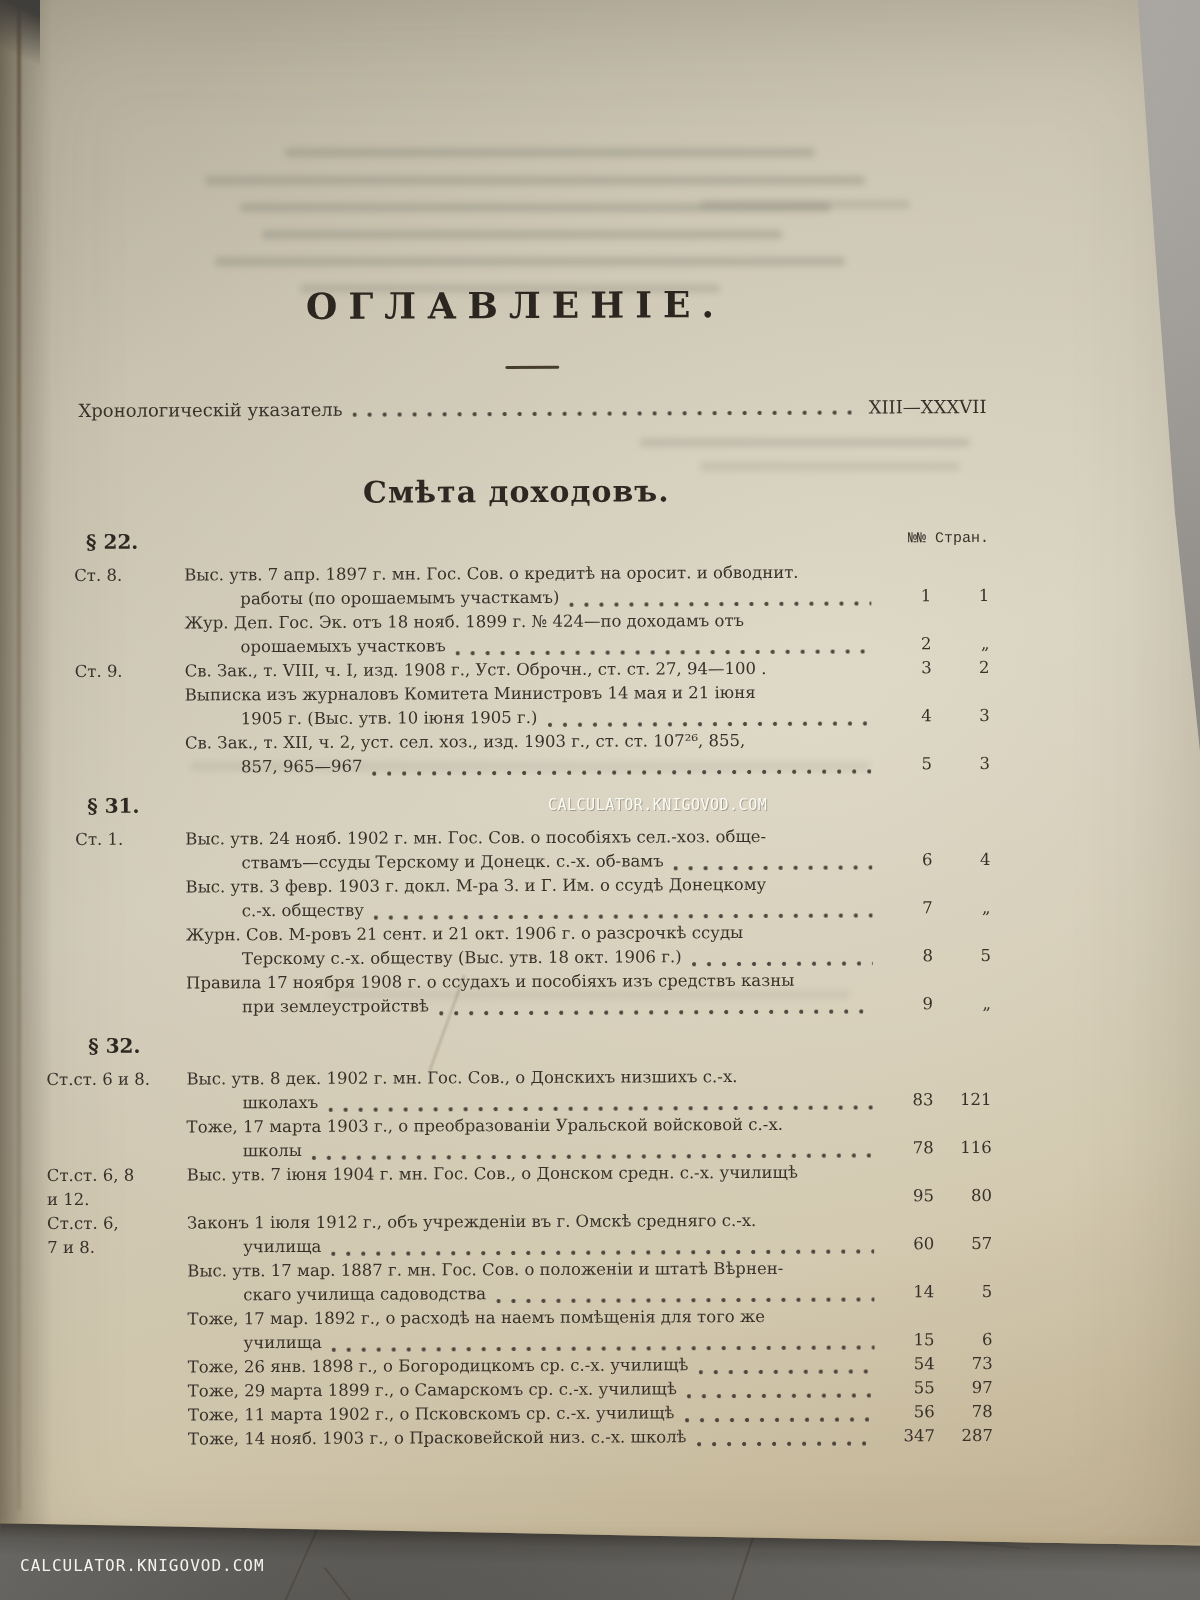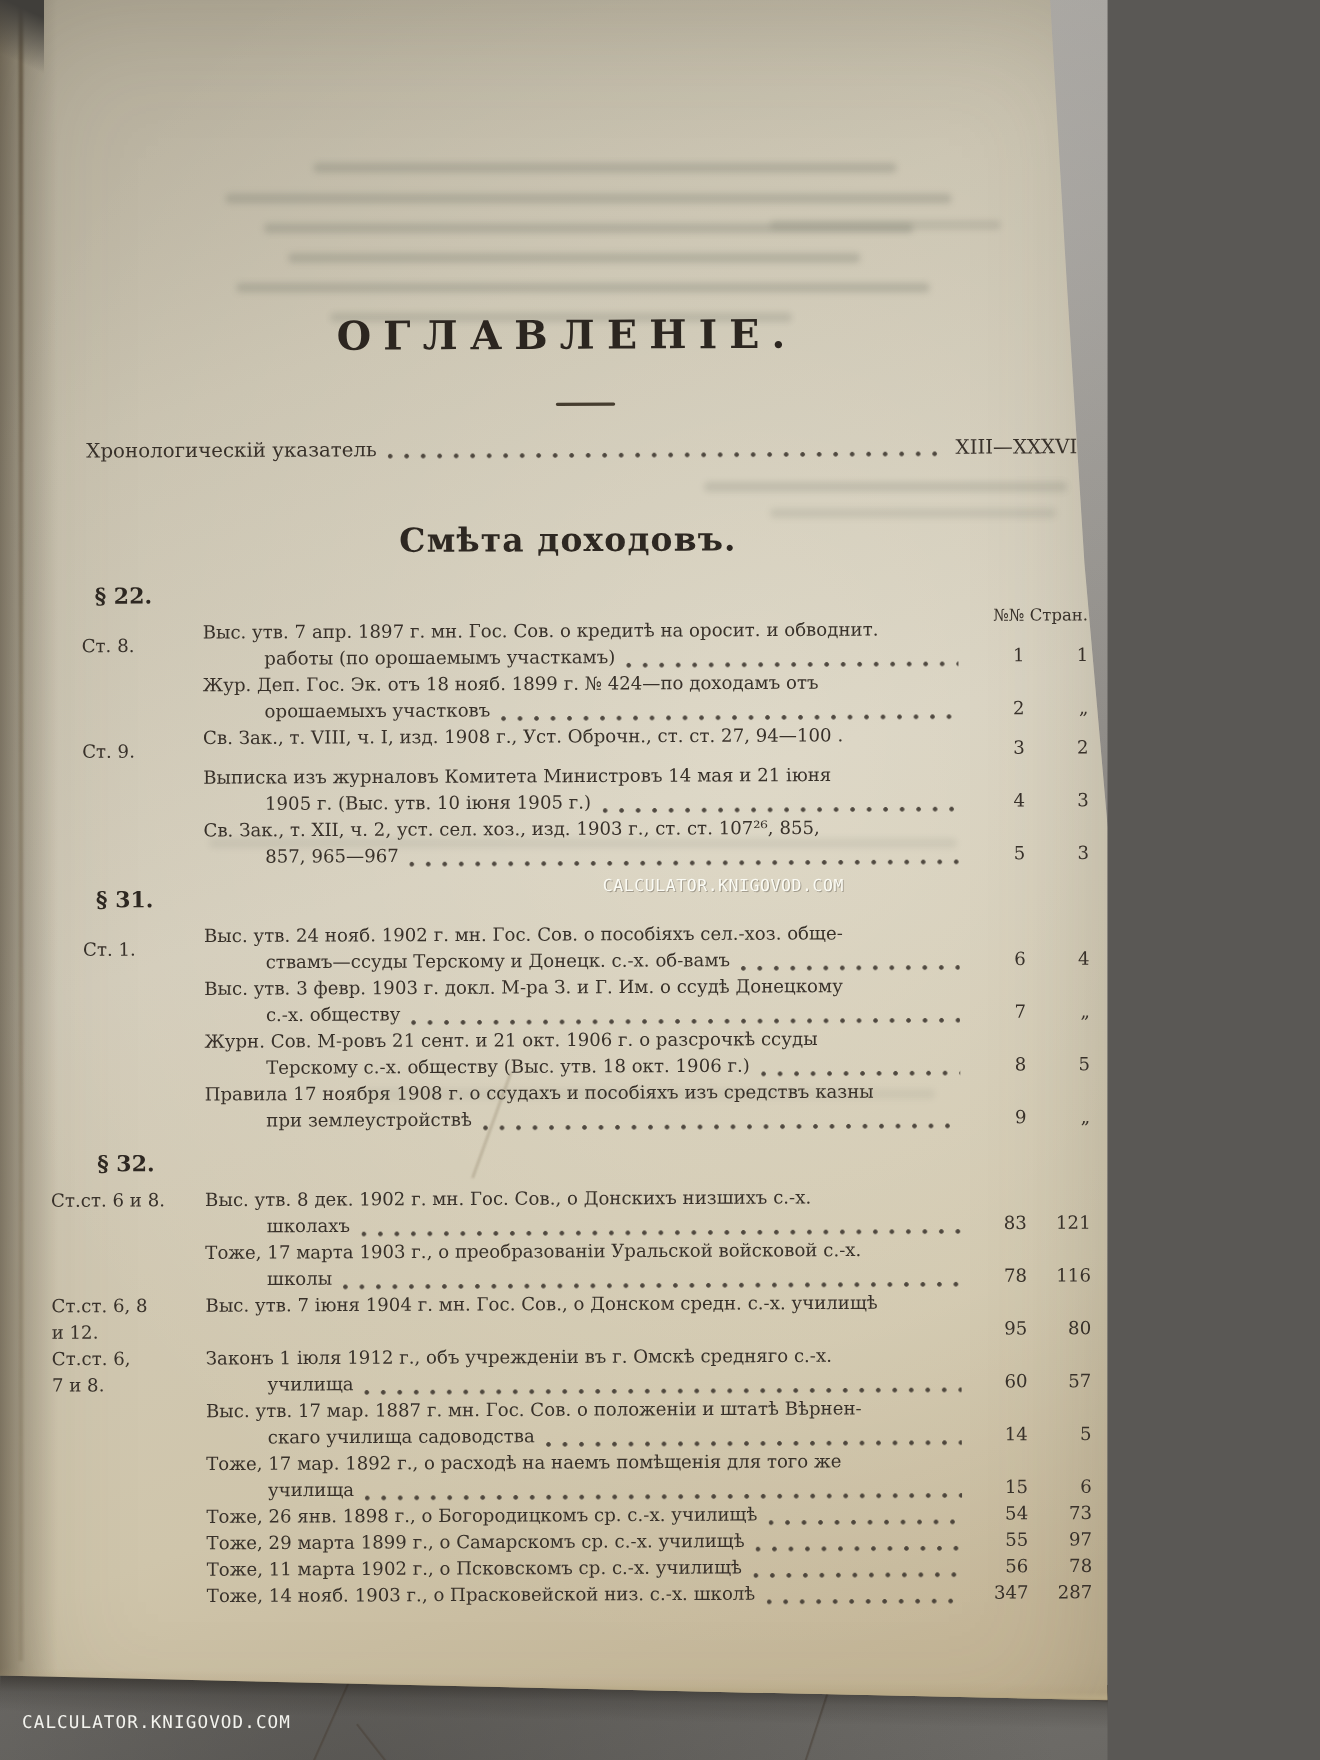--- a/index.html
+++ b/index.html
@@ -1,17 +1,17 @@
 <!DOCTYPE html>
 <html><head>
 <meta charset="utf-8">
 <style>
   html,body{margin:0;padding:0;background:#5a5855;}
   .scene{
-    position:relative;width:1007px;height:1600px;overflow:hidden;
+    position:relative;width:1200px;height:1600px;overflow:hidden;
     font-family:"DejaVu Serif","Liberation Serif",serif;
   }
   
   .surface{
     position:absolute;inset:0;
     background:
       radial-gradient(90% 60% at 85% 10%, rgba(190,188,184,0.45), rgba(0,0,0,0) 60%),
       radial-gradient(120% 80% at 30% 105%, rgba(60,58,55,0.5), rgba(0,0,0,0) 55%),
       linear-gradient(168deg,#a8a5a0 0%,#94918c 35%,#8b8884 55%,#7d7b77 75%,#6b6965 100%);
   }
@@ -73,29 +73,29 @@
     color:#38312a;transform:rotate(-0.25deg);}
   .title{position:absolute;top:284px;left:0;width:100%;text-align:center;
     font-size:36px;font-weight:600;letter-spacing:11px;color:#2c2620;}
   .title-rule{position:absolute;top:366px;left:462px;width:54px;height:3px;
     background:#463d2f;border-radius:2px;}
   .chrono{position:absolute;top:398px;left:35px;right:2px;display:flex;align-items:flex-end;
     font-size:18px;}
   .chrono .pages{padding-left:6px;white-space:nowrap;}
   .subtitle{position:absolute;top:474px;left:0;width:100%;text-align:center;
     font-size:30px;font-weight:700;letter-spacing:1px;color:#2e2822;}
-  .col-header{position:absolute;top:552px;right:0px;font-size:15px;white-space:nowrap;}
+  .col-header{position:absolute;top:532px;right:0px;font-size:15px;white-space:nowrap;font-family:Liberation Mono, monospace;}
   .toc{position:absolute;top:524px;left:0;width:100%;font-size:16.5px;}
   .sec-heading{font-size:20px;font-weight:700;line-height:24px;
     margin:14px 0 10px 42px;color:#2e2822;}
   .sec-heading.first{margin-top:4px;}
   .entry{display:flex;}
   .e-label{width:140px;flex:0 0 140px;align-self:flex-start;line-height:24px;
     white-space:pre-line;}
-  .e-label.short{padding-left:30px;box-sizing:border-box;margin-top:12px;}
+  .e-label.short{padding-left:30px;box-sizing:border-box;}
   .e-text{flex:1 1 auto;min-width:0;}
   .e-line{line-height:24px;}
   .e-line.cont{padding-left:56px;}
   .e-line.last{display:flex;align-items:baseline;}
   .e-line.last .t{white-space:nowrap;}
   .dots{flex:1 1 auto;height:16px;margin:0 10px 0 10px;align-self:flex-end;
     background-image:radial-gradient(circle at 2.2px 11px, rgba(56,49,42,0.85) 1.7px, rgba(56,49,42,0) 2.4px);
     background-size:15px 16px;background-repeat:repeat-x;}
   .e-num{flex:0 0 50px;width:50px;text-align:right;align-self:flex-end;line-height:24px;}
   .e-page{flex:0 0 58px;width:58px;text-align:right;align-self:flex-end;line-height:24px;}

